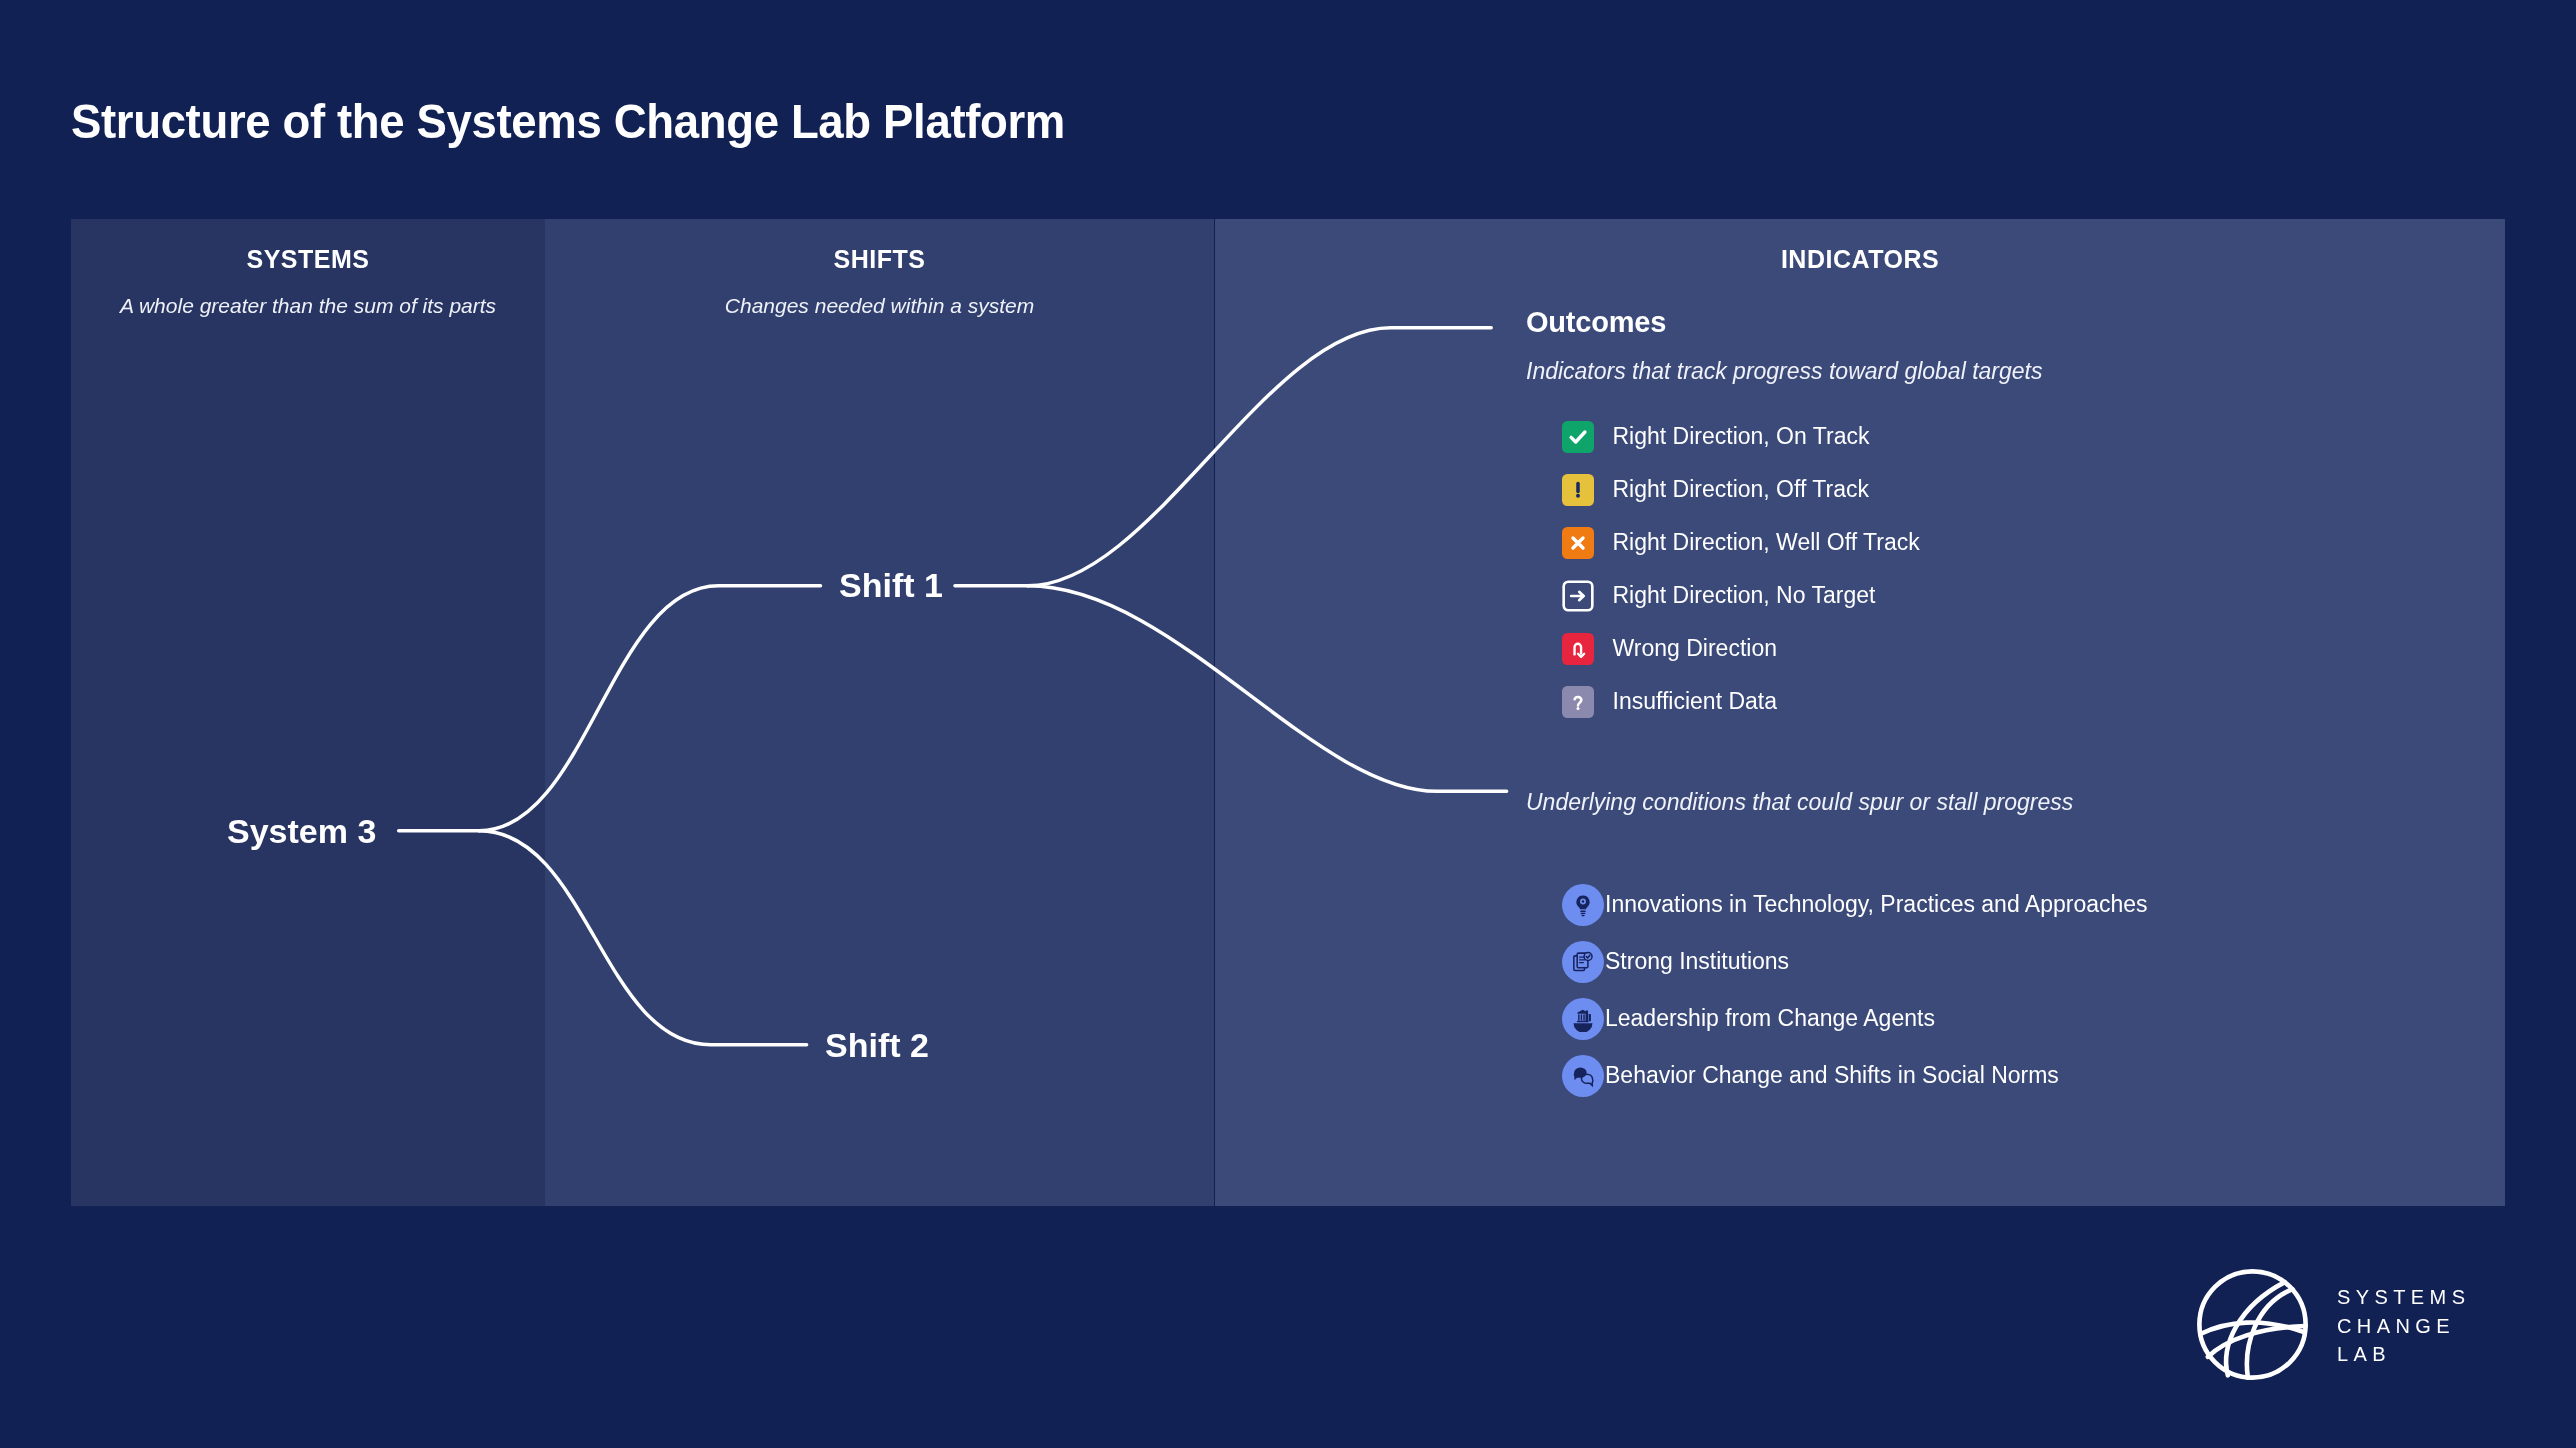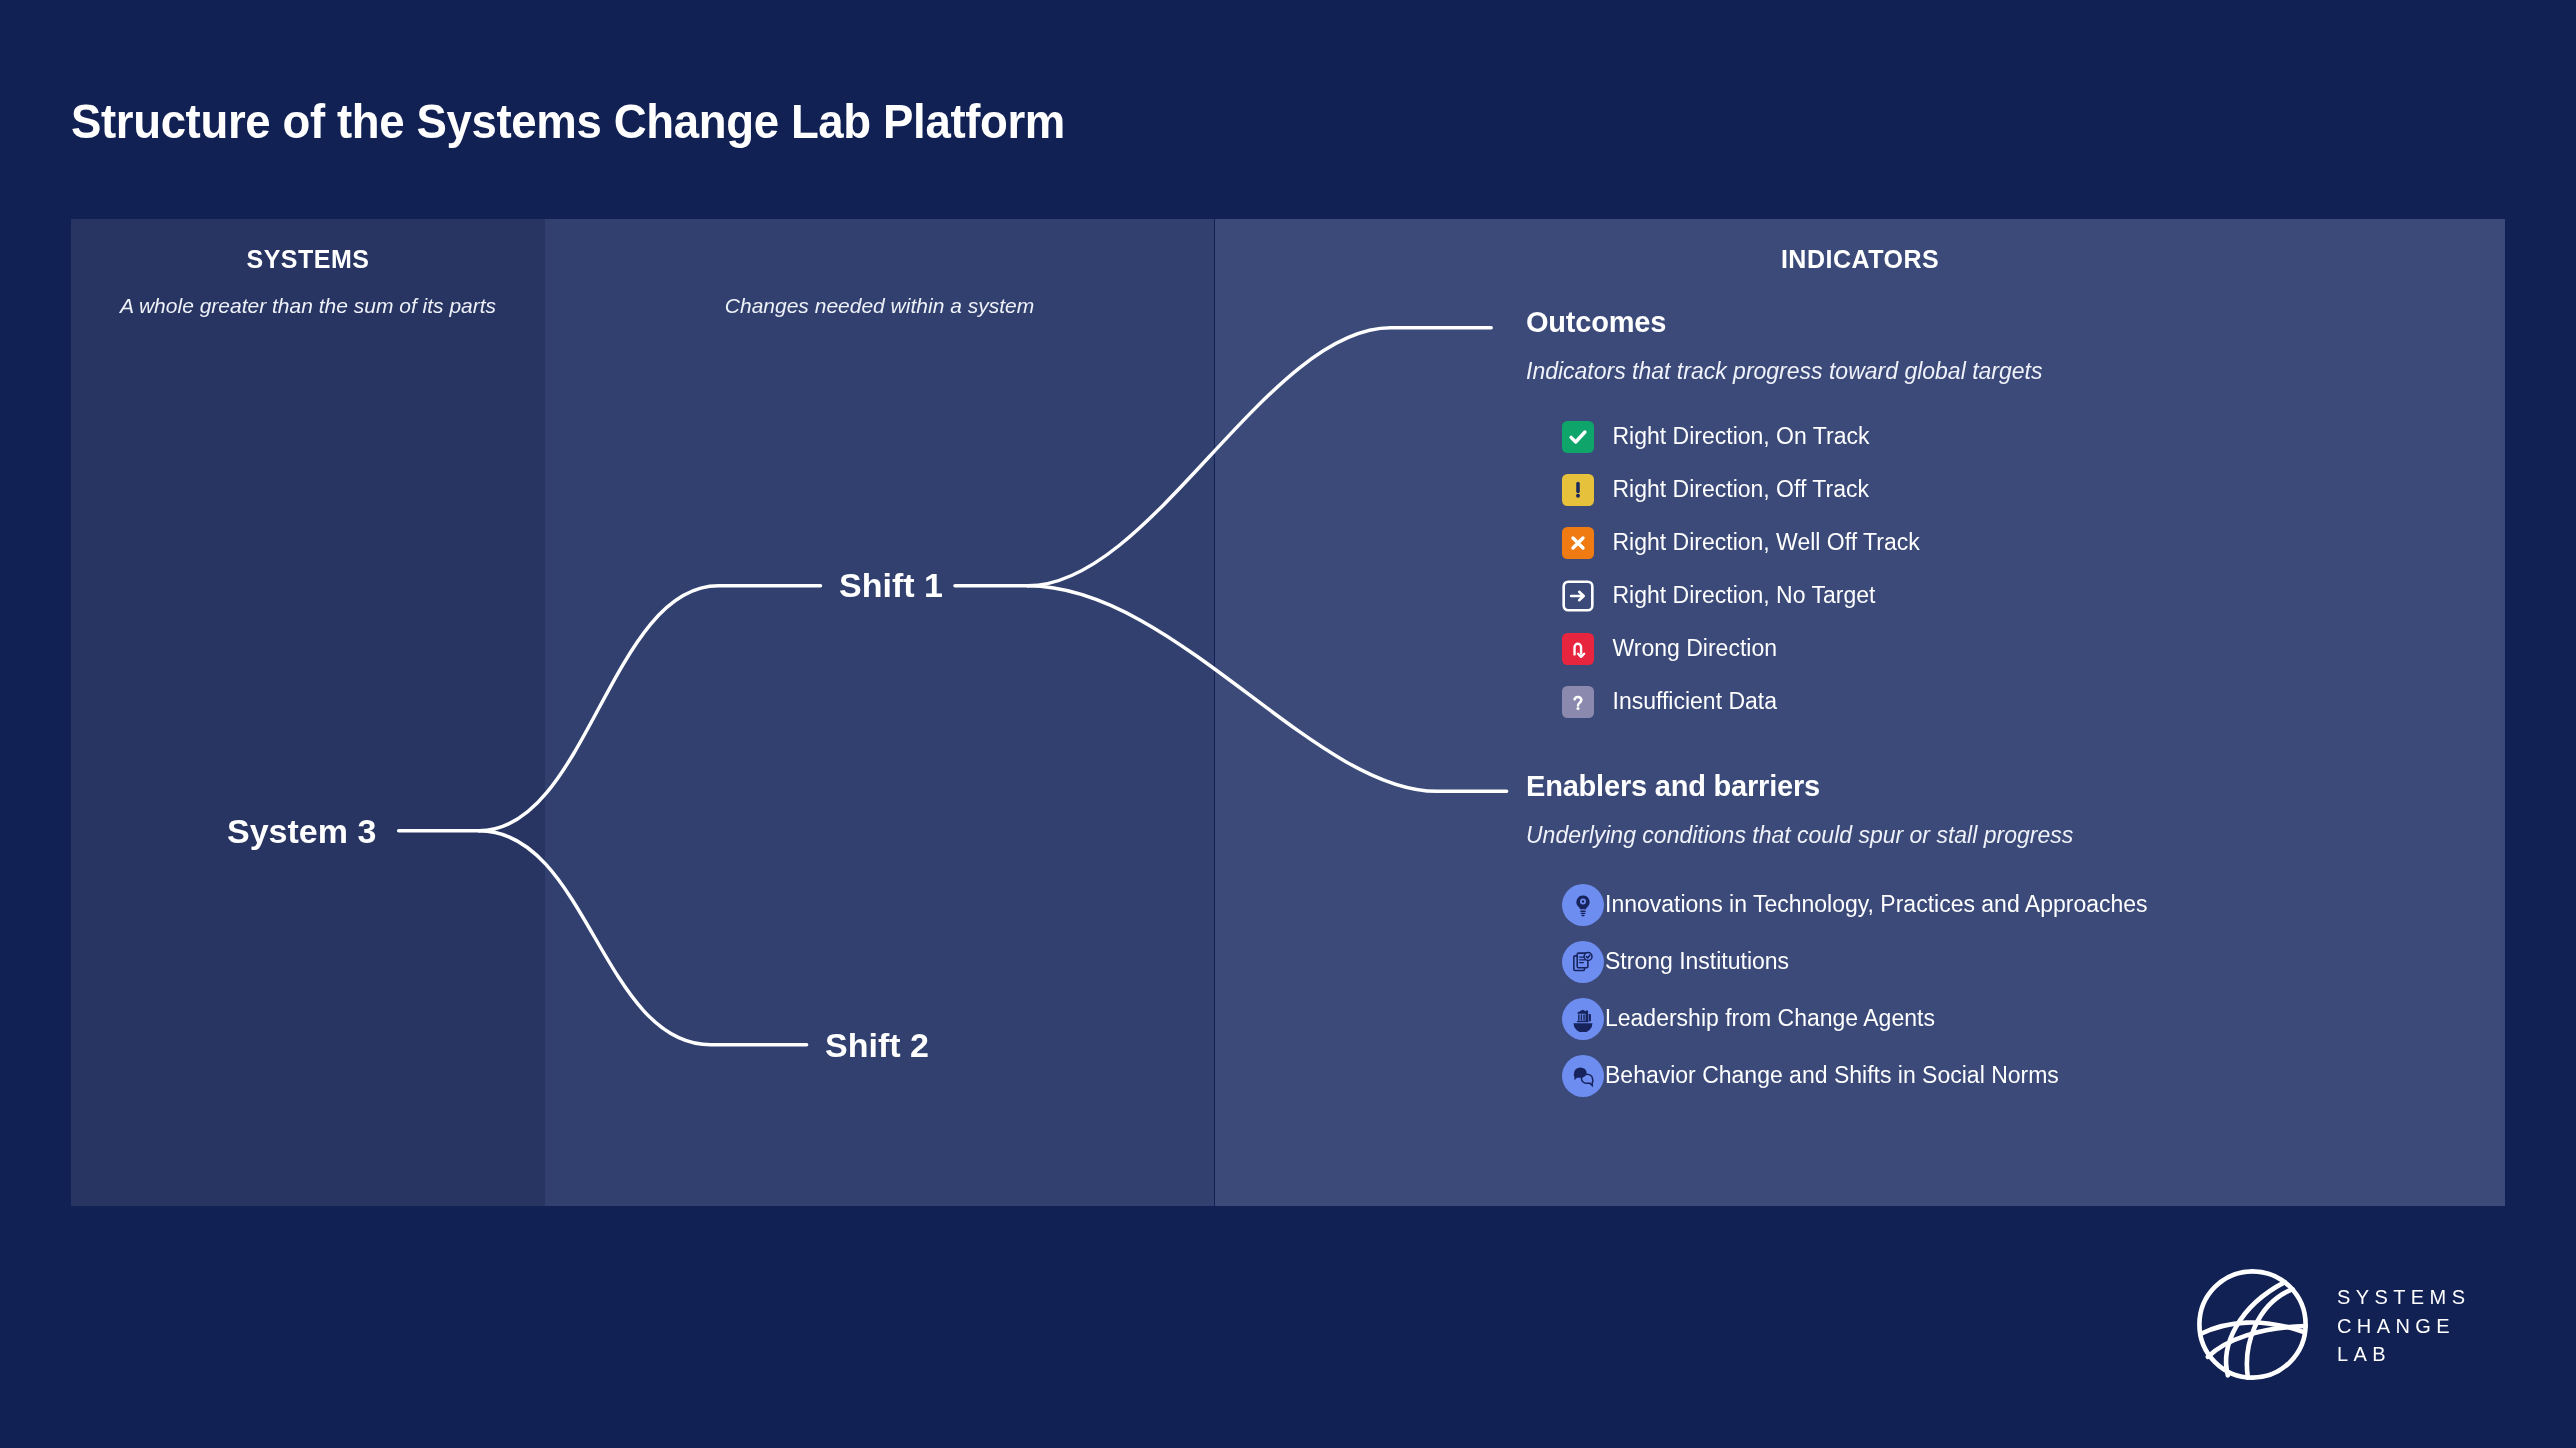--- a/index.html
+++ b/index.html
@@ -207,20 +207,21 @@
   <div id="page-title">Structure of the Systems Change Lab Platform</div>
 
   <div id="panel">
 
     <div class="col col-systems">
       <div class="col-head">SYSTEMS</div>
       <div class="col-sub">A whole greater than the sum of its parts</div>
     </div>
 
     <div class="col col-shifts">
+      <div class="col-head">SHIFTS</div>
       <div class="col-sub">Changes needed within a system</div>
     </div>
 
     <div class="col col-indicators">
       <div class="col-head">INDICATORS</div>
     </div>
 
   </div>
 
   <svg id="connectors" viewBox="0 0 3334 1875" xmlns="http://www.w3.org/2000/svg" fill="none">
@@ -305,21 +306,20 @@
           <path d="M8.6 9.4 A4.6 4.6 0 0 1 17.4 10.2 C17.4 14 13 14.2 13 17.4" stroke="#ffffff" stroke-width="3.3" fill="none" stroke-linecap="round"></path>
           <circle cx="13" cy="21.4" r="2" fill="#ffffff"></circle>
         </svg>
       </span>
       <span class="status-label">Insufficient Data</span>
     </div>
 
   </div>
 
   <div class="group" id="group-enablers">
-    <div class="group-title">Enablers and barriers</div>
     <div class="group-sub">Underlying conditions that could spur or stall progress</div>
   </div>
 
   <div id="enabler-list">
 
     <div class="enabler-row">
       <span class="enabler-icon">
         <svg width="26" height="26" viewBox="0 0 34 34" fill="#16235C">
           <path d="M17 4.5 a8.6 8.6 0 0 0 -5.4 15.3 c1 .8 1.5 1.6 1.6 2.6 h7.6 c.1 -1 .6 -1.8 1.6 -2.6 A8.6 8.6 0 0 0 17 4.5 Z"></path>
           <circle cx="17" cy="12.4" r="3.9" fill="#6E8DF0"></circle>

